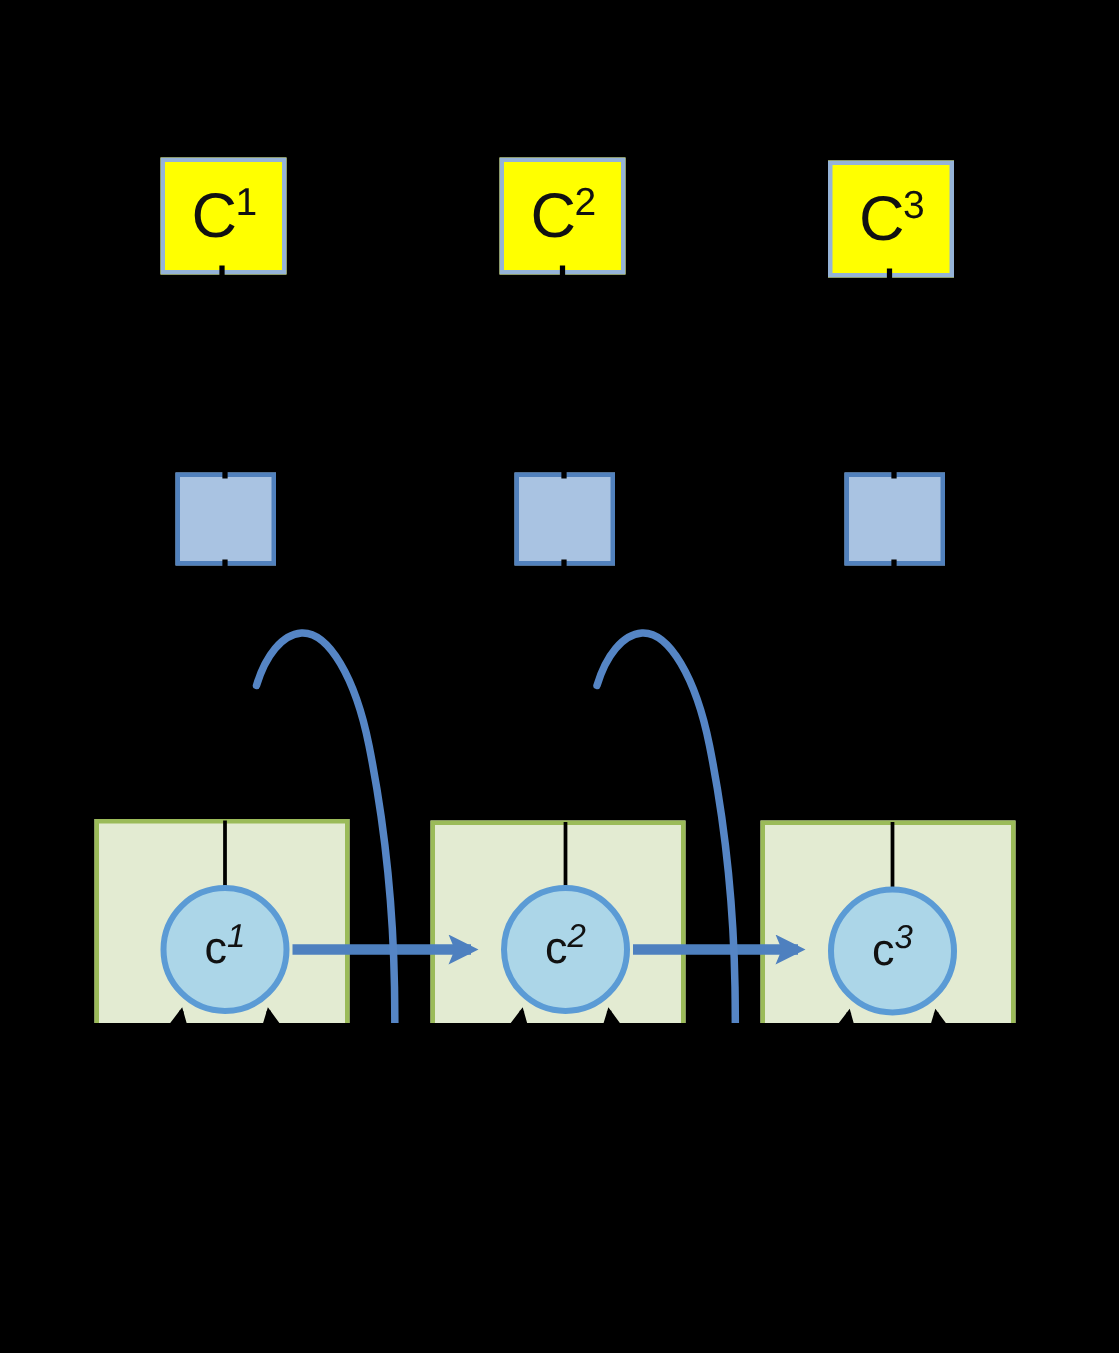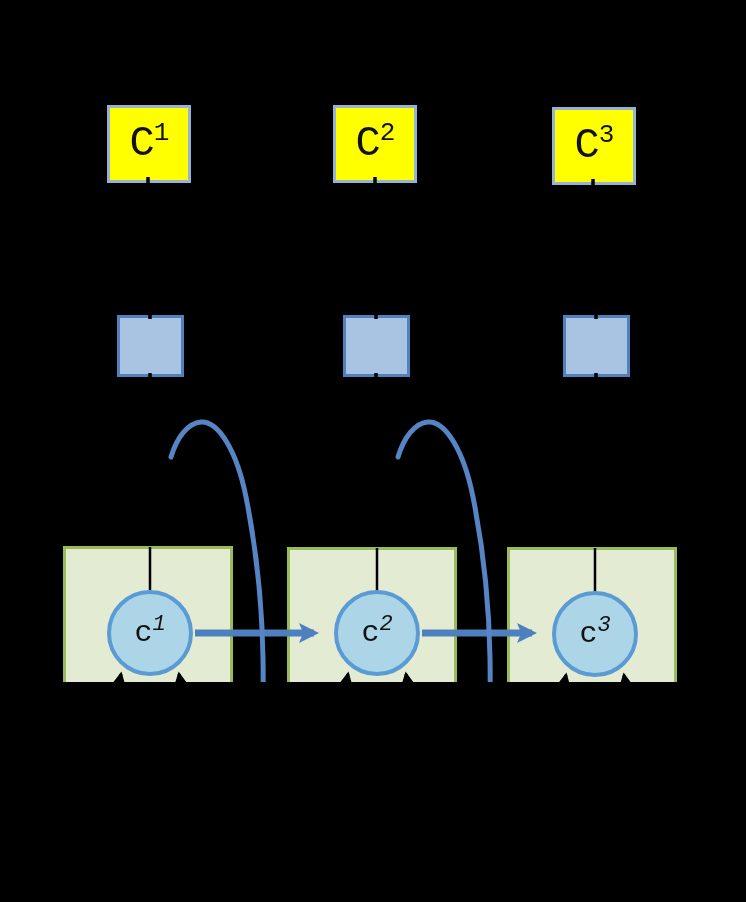--- a/index.html
+++ b/index.html
@@ -13,21 +13,21 @@
     --state_circle_fill:#ACD6E8;
     --state_circle_border:#5B9BD5;
     --arrow_blue:#4E80BF;
     --loop_arrow_blue:#5585C5;
     --connector_black:#000000;
   }
   html,body{margin:0;padding:0;background:#000;}
   body{font-family:"Liberation Sans", sans-serif;}
   .stage{
     position:relative;width:746px;height:682px;
-    background:var(--background,#000);overflow:hidden;font-family:Liberation Mono, monospace;
+    background:var(--background,#000);overflow:hidden;
   }
   .ycell{
     position:absolute;width:84px;height:78px;box-sizing:border-box;
     background:var(--memory_cell_fill,#FFFF00);
     border:3px solid var(--memory_cell_border,#95B3D7);
     display:flex;align-items:center;justify-content:center;
   }
   .ycell .lbl{
     color:#111;font-size:42px;line-height:1;letter-spacing:-1px;
   }

